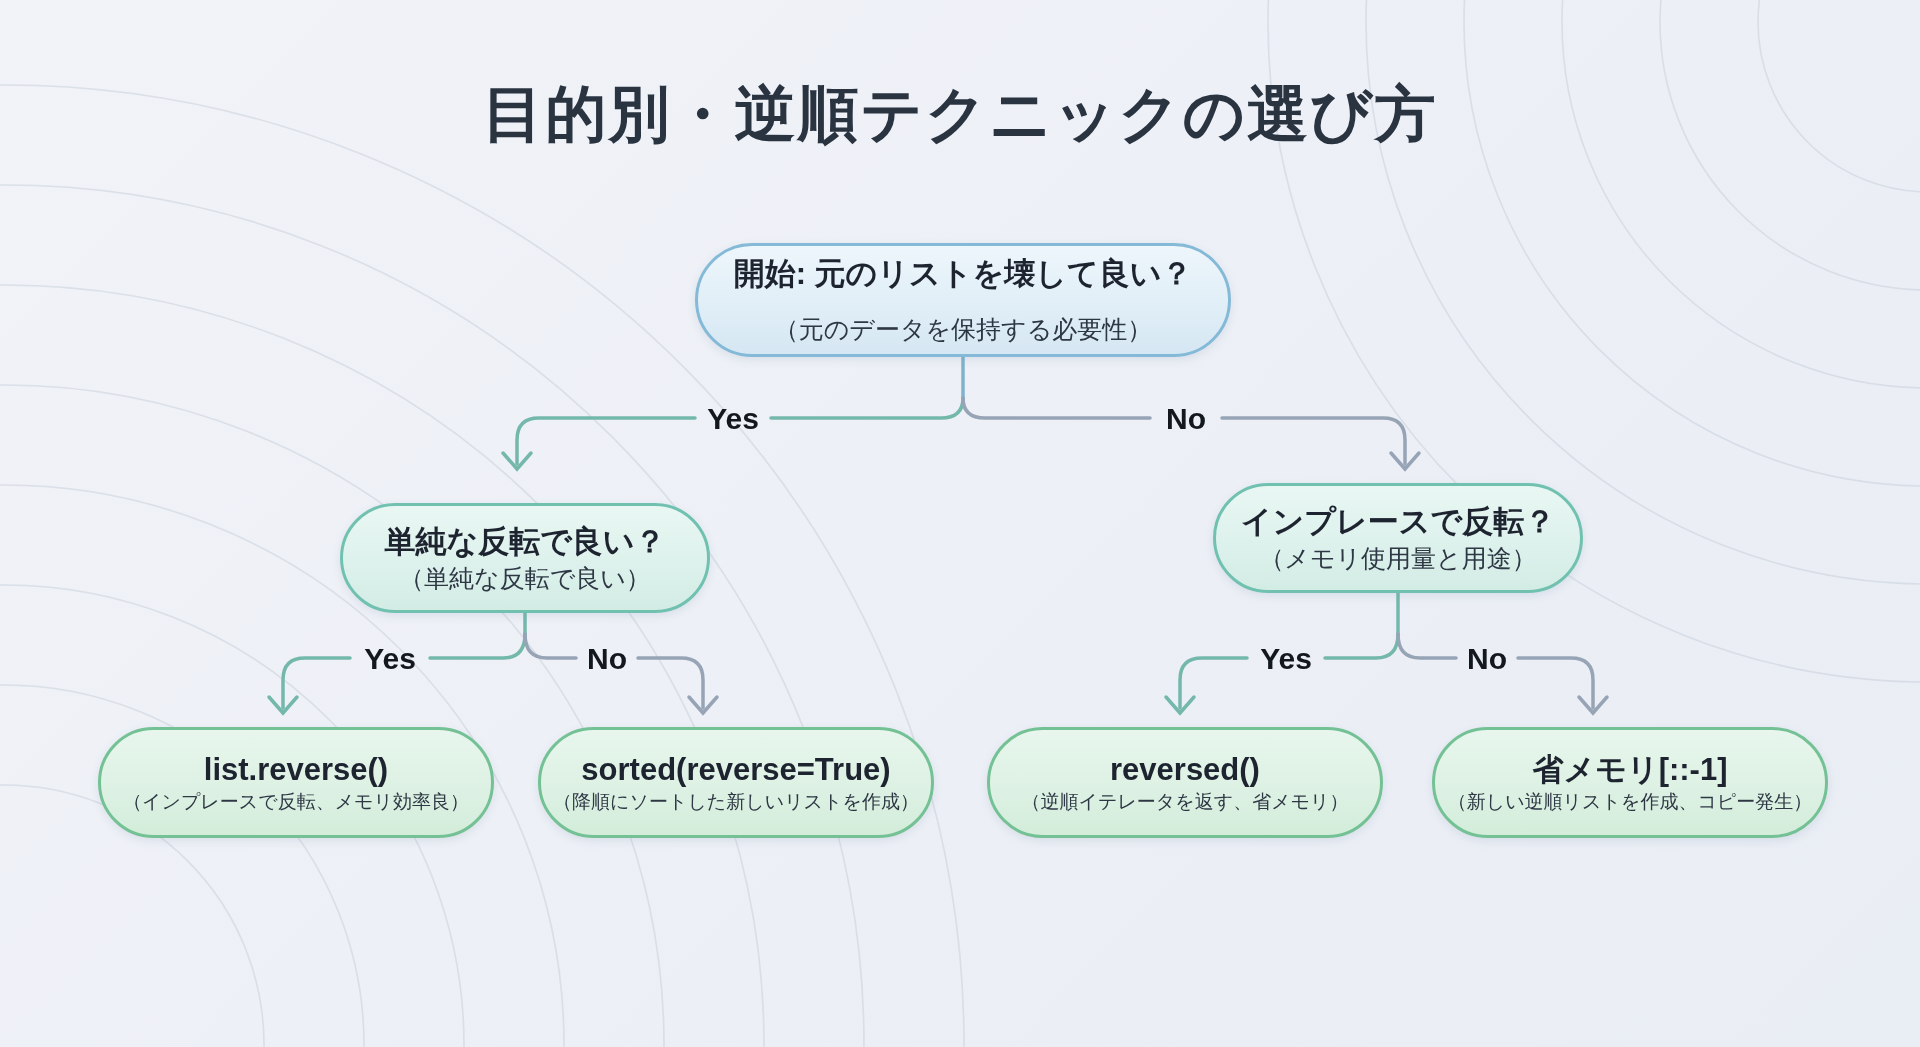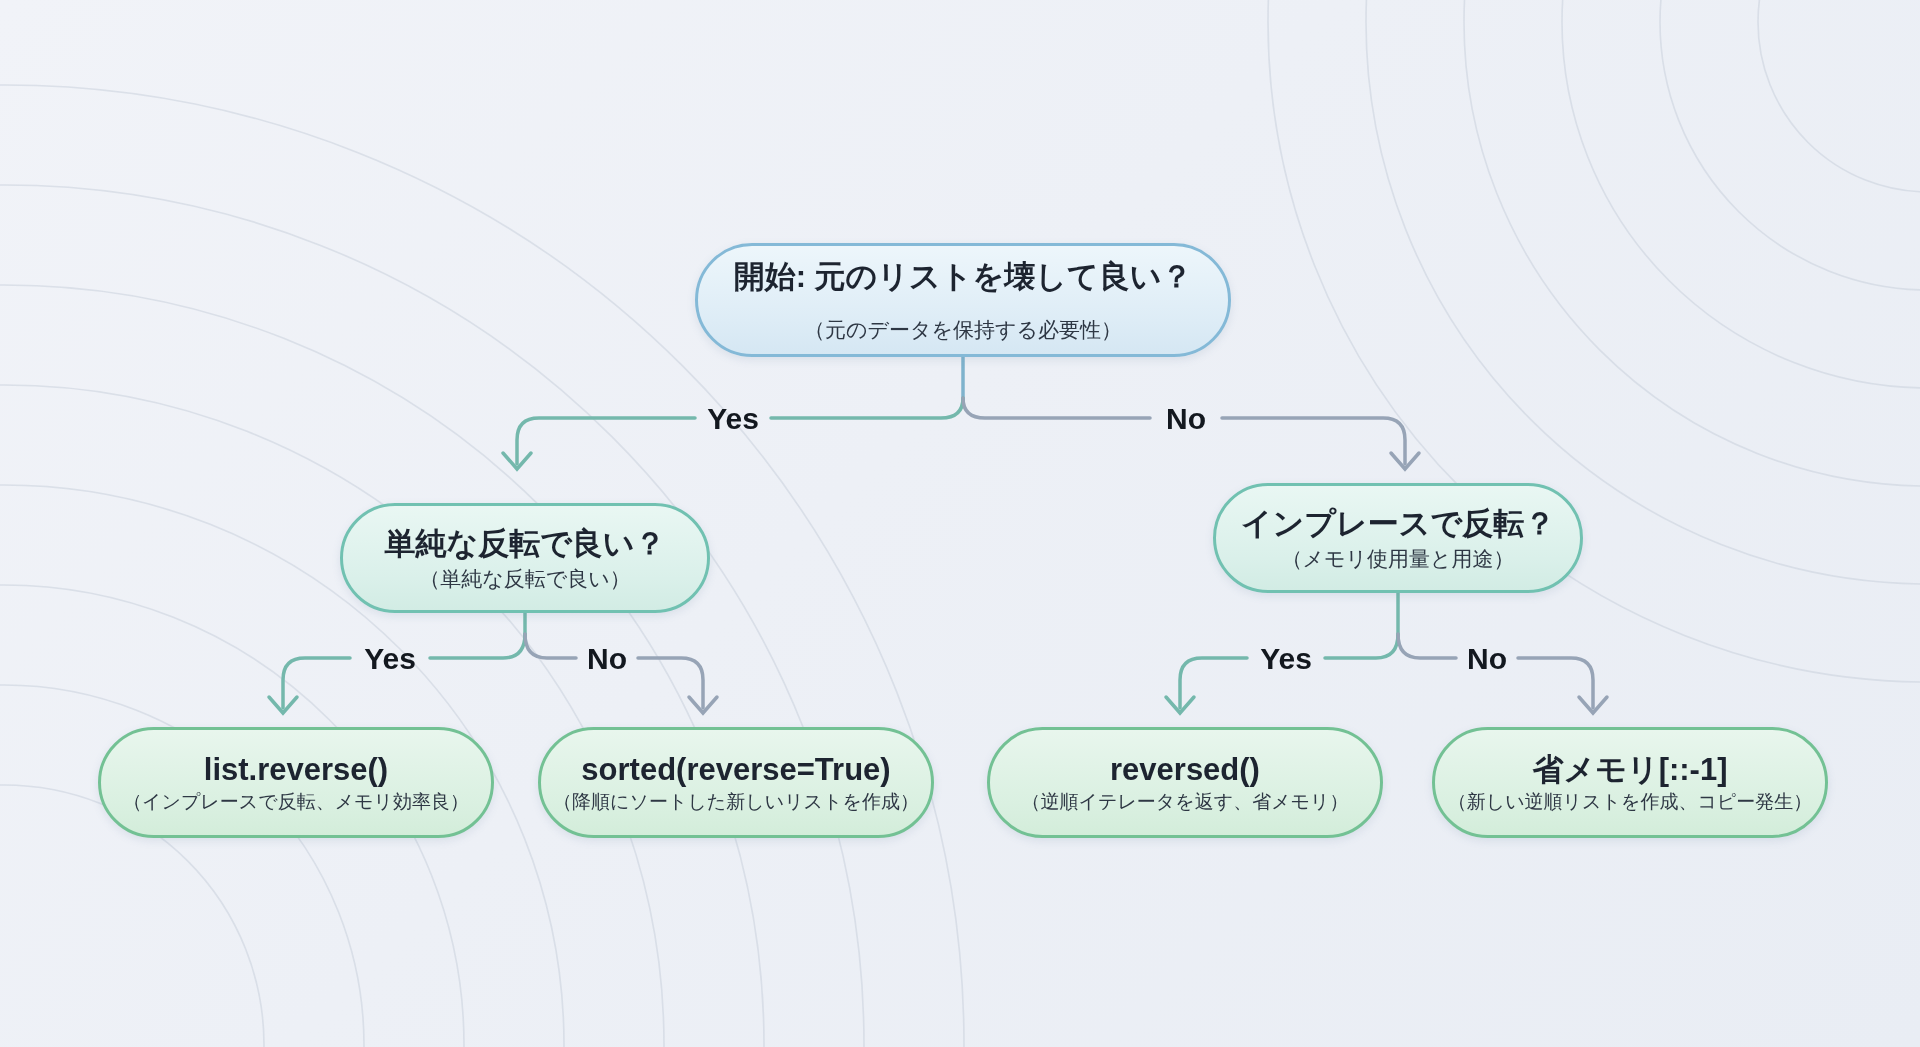--- a/index.html
+++ b/index.html
@@ -40,21 +40,21 @@
     display:flex;flex-direction:column;align-items:center;justify-content:center;
     gap:5px;
     box-shadow:0 3px 8px rgba(110,135,165,.16);
     box-sizing:border-box;
   }
   .node .main{
     font-size:31px;font-weight:600;color:var(--node-text);
     white-space:nowrap;line-height:1.15;
   }
   .node .sub{
-    font-size:21px;font-weight:500;color:#2e3744;
+    font-size:25px;font-weight:500;color:#2e3744;
     white-space:nowrap;line-height:1.1;
   }
   .node.blue{
     border:3px solid var(--accent-blue);
     background:linear-gradient(180deg,#edf6fb 0%,#ddecf6 70%,#d5e7f3 100%);
   }
   .node.teal{
     border:3px solid var(--accent-teal);
     background:linear-gradient(180deg,#e9f7f3 0%,#daf0ea 70%,#d2ece4 100%);
   }
@@ -91,20 +91,21 @@
       <circle cx="4" cy="1045" r="360"></circle>
       <circle cx="4" cy="1045" r="460"></circle>
       <circle cx="4" cy="1045" r="560"></circle>
       <circle cx="4" cy="1045" r="660"></circle>
       <circle cx="4" cy="1045" r="760"></circle>
       <circle cx="4" cy="1045" r="860"></circle>
       <circle cx="4" cy="1045" r="960"></circle>
     </g>
   </svg>
 
+  <h1 class="page-title">目的別・逆順テクニックの選び方</h1>
 
   <svg class="edges" viewBox="0 0 1920 1047" aria-hidden="true">
 
     <path class="stem-blue" d="M963,357 V400"></path>
     <path class="line-yes" d="M963,398 Q963,418 941,418 H771 M695,418 H539 Q517,418 517,440 V464"></path>
     <path class="line-yes" d="M503,453 L517,469 L531,453"></path>
     <path class="line-no" d="M963,398 Q963,418 985,418 H1150 M1222,418 H1383 Q1405,418 1405,440 V464"></path>
     <path class="line-no" d="M1391,453 L1405,469 L1419,453"></path>
 
     <path class="line-yes" d="M525,593 V636"></path>

